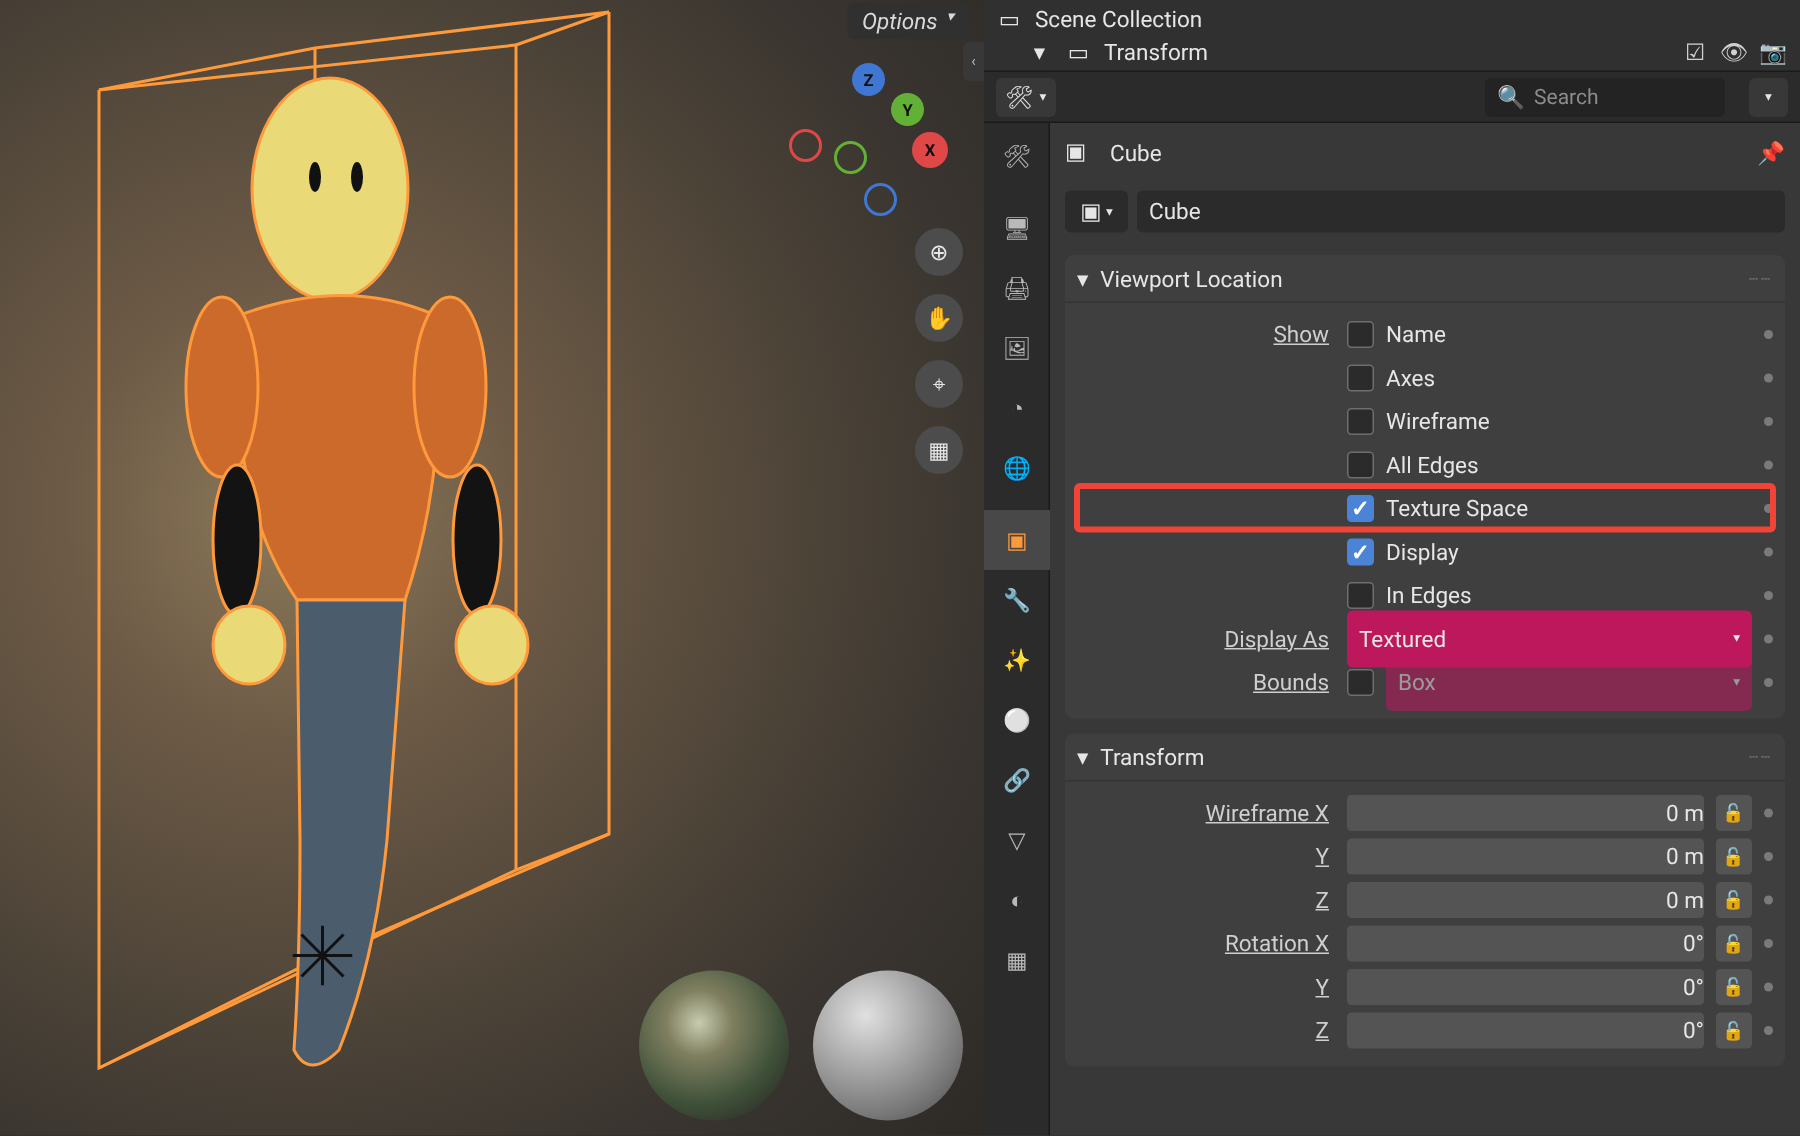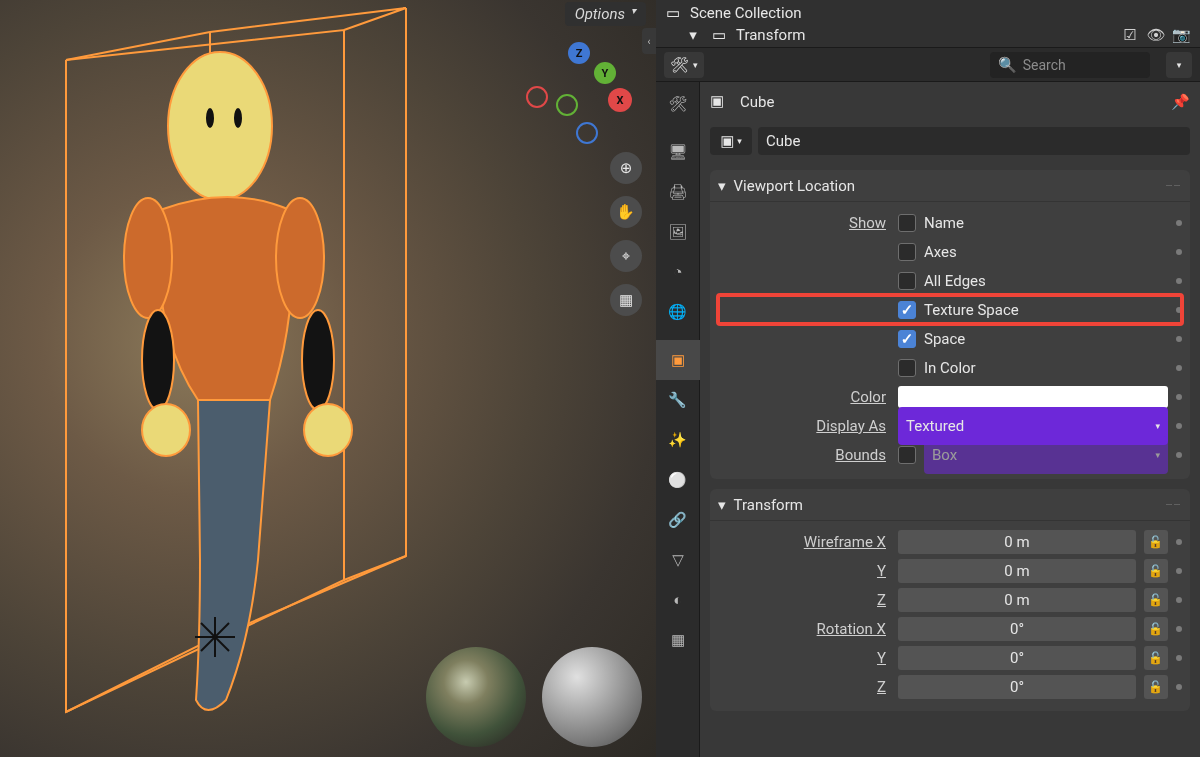--- a/index.html
+++ b/index.html
@@ -122,26 +122,26 @@
 .chk       { width:18px;height:18px; border:1px solid #6e6e6e; border-radius:3px;
              background:#2b2b2b; display:flex;align-items:center;
              justify-content:center; font-size:13px;}
 .chk.on    { background:#4b83d6; border-color:#4b83d6; }
 .chk.on .tick{ color:#fff; font-weight:700; }
 .anim-dot  { margin-left:auto; width:6px;height:6px;border-radius:50%;
              background:#7a7a7a; }
 .highlight { outline:4px solid #f04438; outline-offset:-2px; border-radius:2px; }
 
 .swatch    { flex:1; height:22px; background:#fff; border-radius:3px; }
-.dd-wide   { flex:1; height:38px; background:#6d28d9; border-radius:4px;
+.dd-wide   { flex:1; height:38px; background:#be185d; border-radius:4px;
              display:flex;align-items:center;justify-content:space-between;
              padding:0 8px; color:#e0e0e0;}
 .dd-wide.dim{ opacity:.55; }
 .num-field { flex:1; height:24px; background:#545454; border-radius:3px;
-             display:flex;align-items:center;justify-content:center;
+             display:flex;align-items:center;justify-content:flex-end;
              color:#e0e0e0;}
 .lock-btn  { width:24px;height:24px; background:#545454; border-radius:3px;
              display:flex;align-items:center;justify-content:center;
              font-size:12px; color:#c9c9c9;}
 </style>
 </head>
 <body>
 
 <div class="viewport">
 
@@ -303,20 +303,28 @@
 
           <div class="prop-row">
             <div class="lab"></div>
             <div class="val">
               <div class="chk"></div>
               <span>Axes</span>
               <div class="anim-dot"></div>
             </div>
           </div>
 
+          <div class="prop-row">
+            <div class="lab"></div>
+            <div class="val">
+              <div class="chk"></div>
+              <span>Wireframe</span>
+              <div class="anim-dot"></div>
+            </div>
+          </div>
 
           <div class="prop-row">
             <div class="lab"></div>
             <div class="val">
               <div class="chk"></div>
               <span>All Edges</span>
               <div class="anim-dot"></div>
             </div>
           </div>
 
@@ -330,41 +338,34 @@
               <div class="anim-dot"></div>
             </div>
           </div>
 
           <div class="prop-row">
             <div class="lab"></div>
             <div class="val">
               <div class="chk on">
                   <span class="tick">✓</span>
                 </div>
-              <span>Space</span>
-              <div class="anim-dot"></div>
-            </div>
-          </div>
-
-          <div class="prop-row">
-            <div class="lab"></div>
-            <div class="val">
-              <div class="chk"></div>
-              <span>In Color</span>
-              <div class="anim-dot"></div>
-            </div>
-          </div>
-
-          <div class="prop-row">
-            <div class="lab">Color</div>
-            <div class="val">
-              <div class="swatch" style="background:#ffffff"></div>
-              <div class="anim-dot"></div>
-            </div>
-          </div>
+              <span>Display</span>
+              <div class="anim-dot"></div>
+            </div>
+          </div>
+
+          <div class="prop-row">
+            <div class="lab"></div>
+            <div class="val">
+              <div class="chk"></div>
+              <span>In Edges</span>
+              <div class="anim-dot"></div>
+            </div>
+          </div>
+
 
           <div class="prop-row">
             <div class="lab">Display As</div>
             <div class="val">
               <div class="dd-wide">
                 <span>Textured</span>
                 <span style="font-size:9px">▾</span>
               </div>
               <div class="anim-dot"></div>
             </div>

